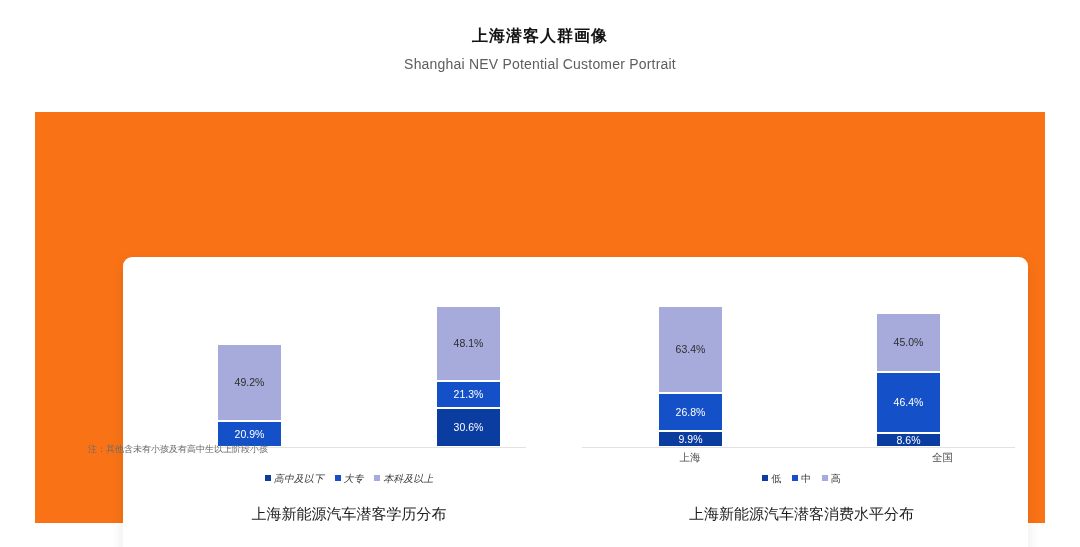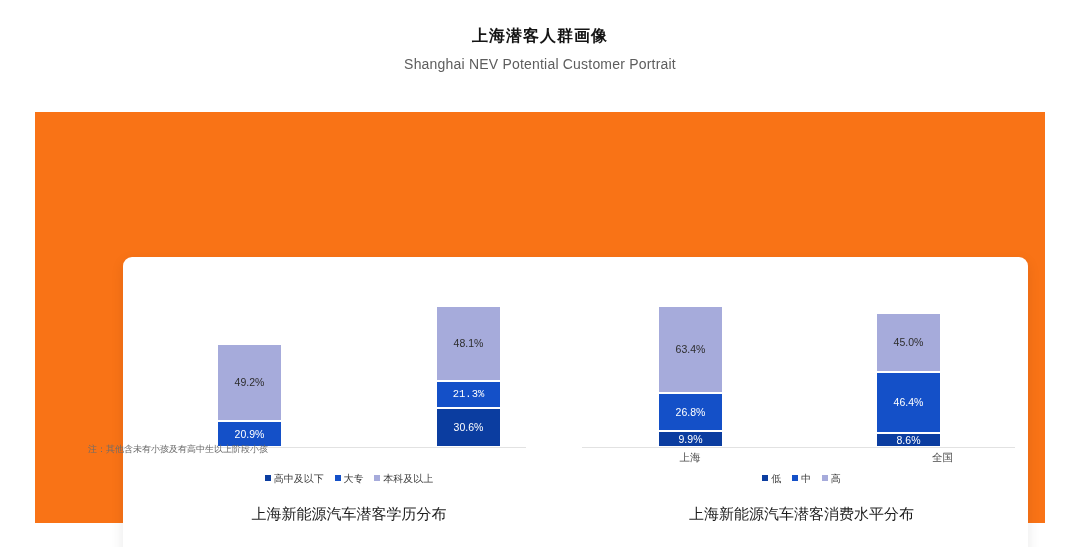--- a/index.html
+++ b/index.html
@@ -177,34 +177,34 @@
     <div class="chart chart-left">
       <div class="plot">
 
         <div class="bar-col" style="left:94px;" id="edu-bar-0">
           <div class="seg seg-hi" style="height:77px;">49.2%</div>
           <div class="seg seg-mid" style="height:26px;">20.9%</div>
         </div>
 
         <div class="bar-col" style="left:313px;" id="edu-bar-1">
           <div class="seg seg-hi" style="height:75px;">48.1%</div>
-          <div class="seg seg-mid" style="height:27px;font-family:Liberation Mono, monospace;">21.3%</div>
+          <div class="seg seg-mid" style="height:27px;">21.3%</div>
           <div class="seg seg-lo" style="height:39px;">30.6%</div>
         </div>
 
       </div>
 
       <div class="axis" style="left:15px; top:190px; width:388px;"></div>
 
       <div class="ticks" style="left:0; top:194px; width:452px;">
         <div class="tick" style="left:81px;"></div>
         <div class="tick" style="left:300px;"></div>
       </div>
 
-      <div class="legend" style="top:215px;">
+      <div class="legend" style="top:215px;font-style:italic;">
         <span class="legend-item">
           <span class="swatch" style="background:#0b3da0;"></span><span>高中及以下</span>
         </span>
         <span class="legend-item">
           <span class="swatch" style="background:#1450c8;"></span><span>大专</span>
         </span>
         <span class="legend-item">
           <span class="swatch" style="background:#a6abdb;"></span><span>本科及以上</span>
         </span>
       </div>

